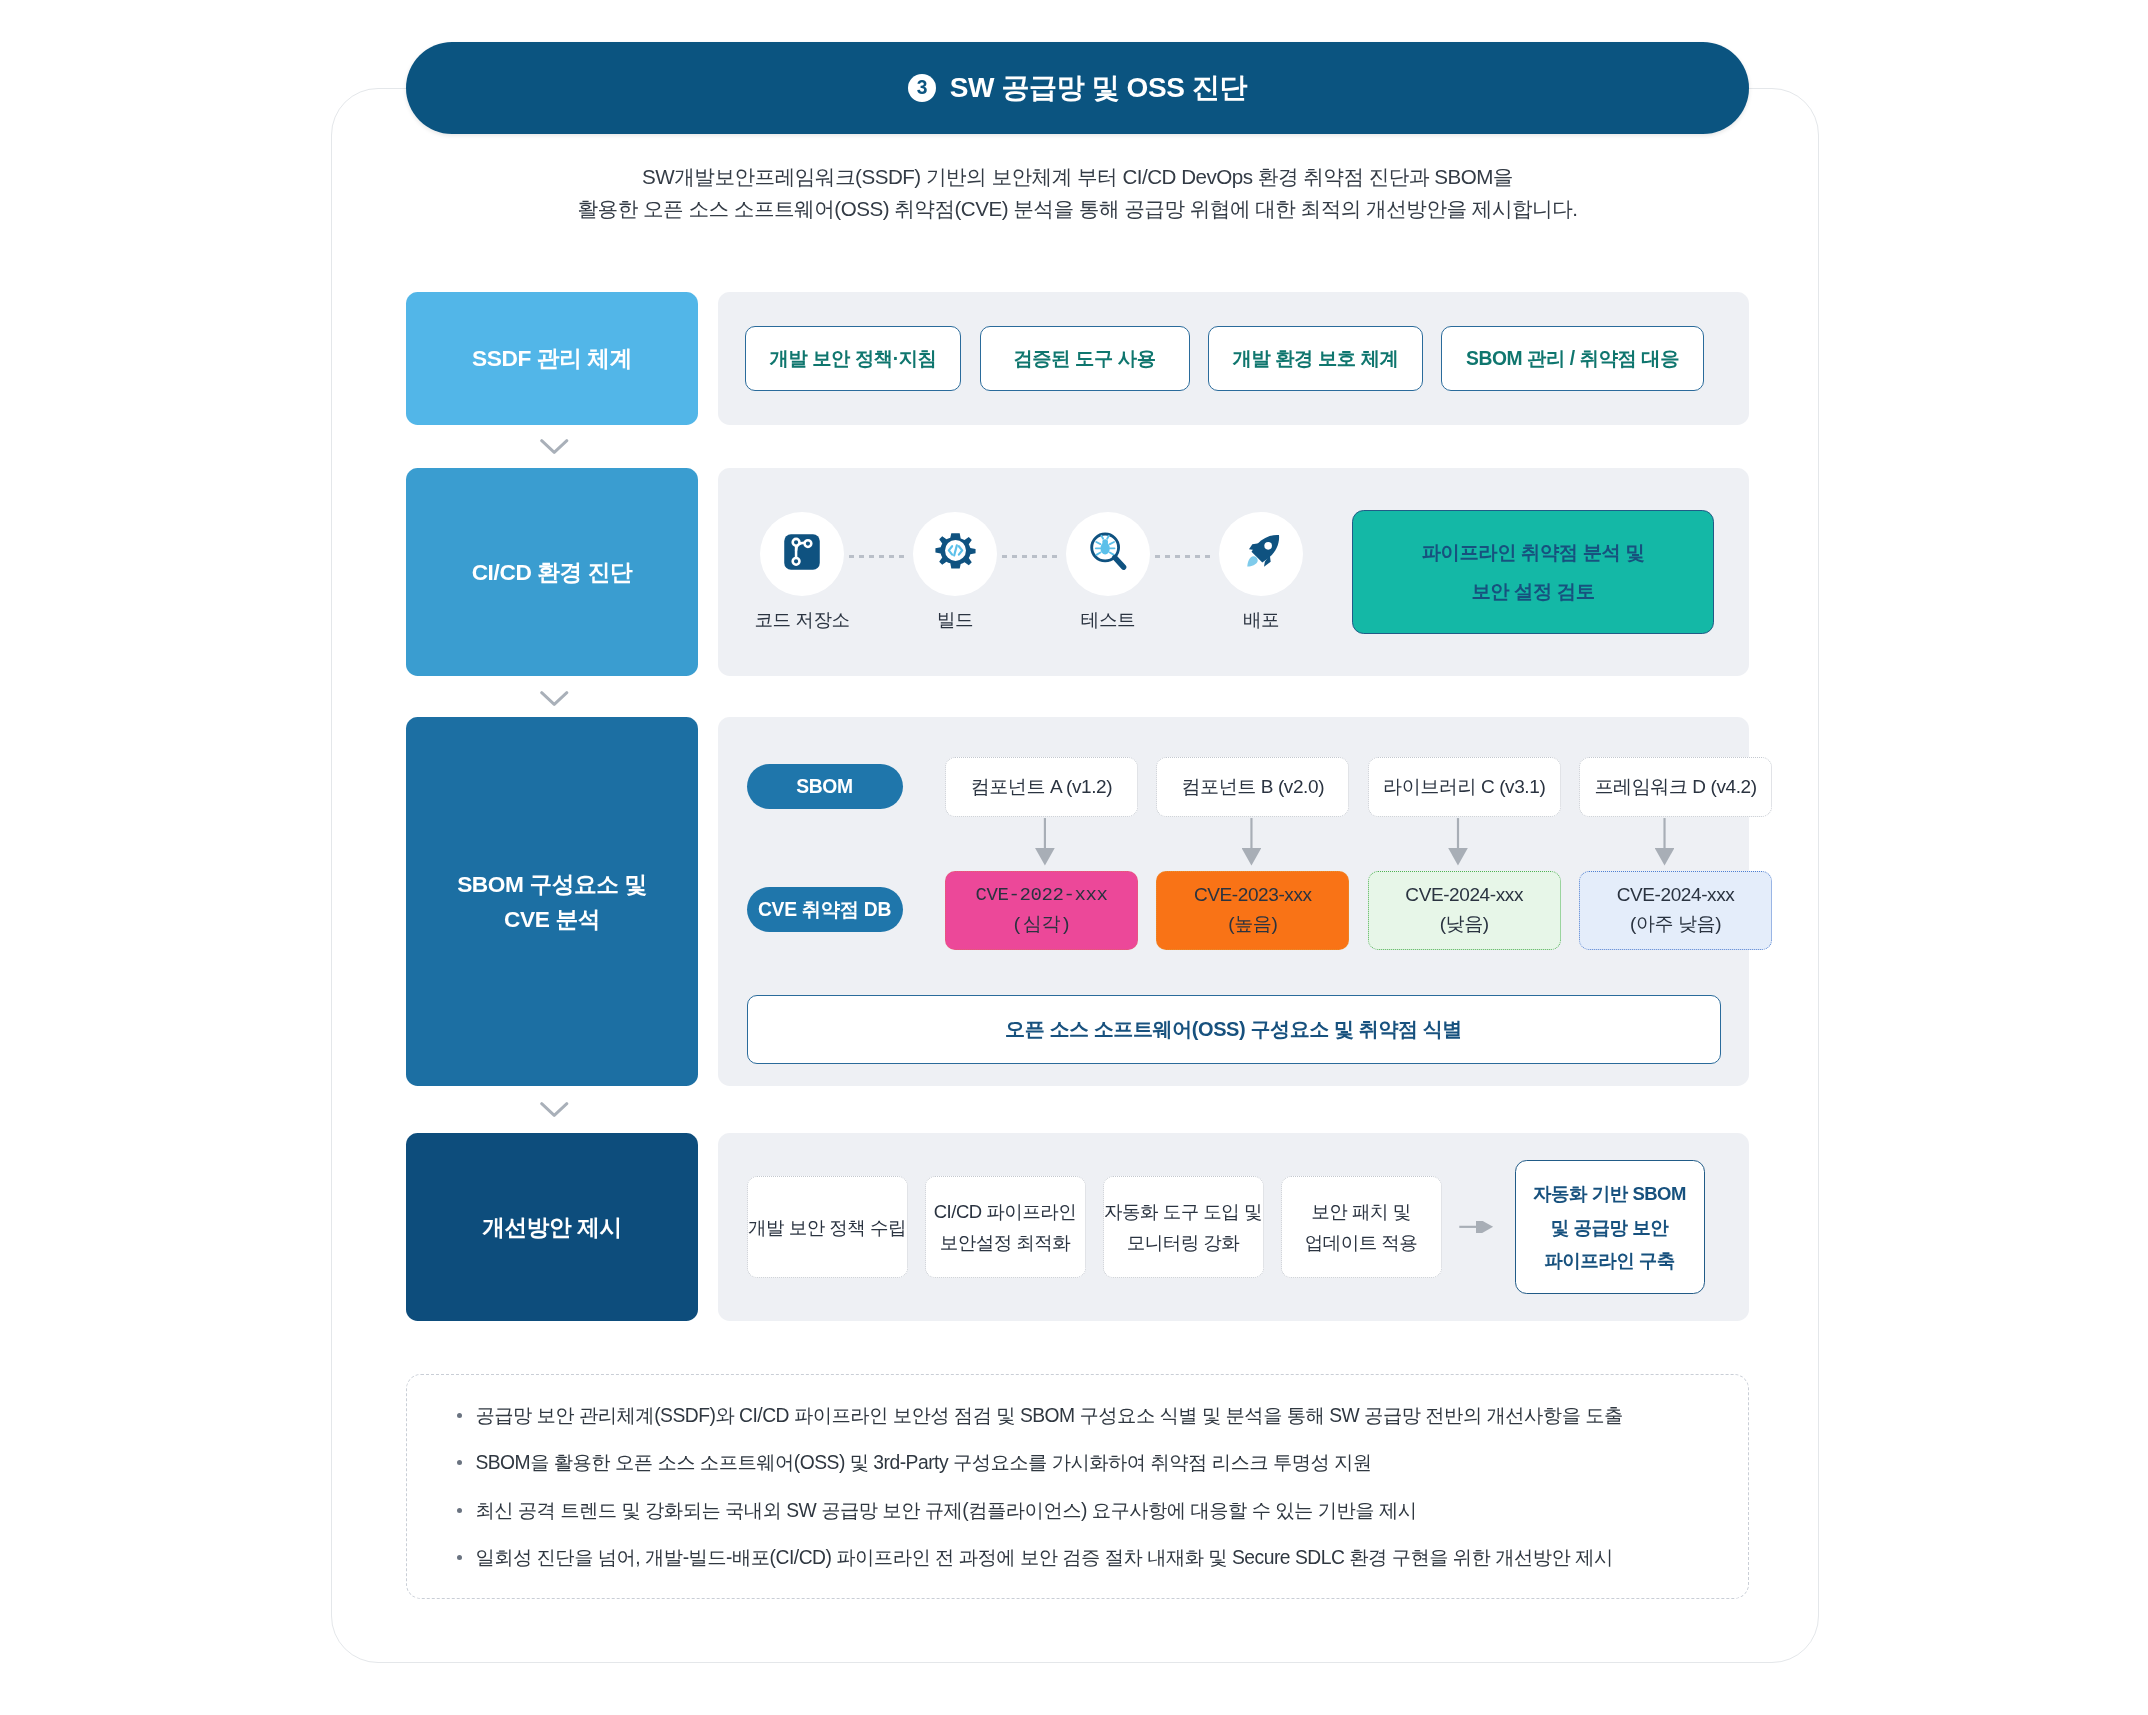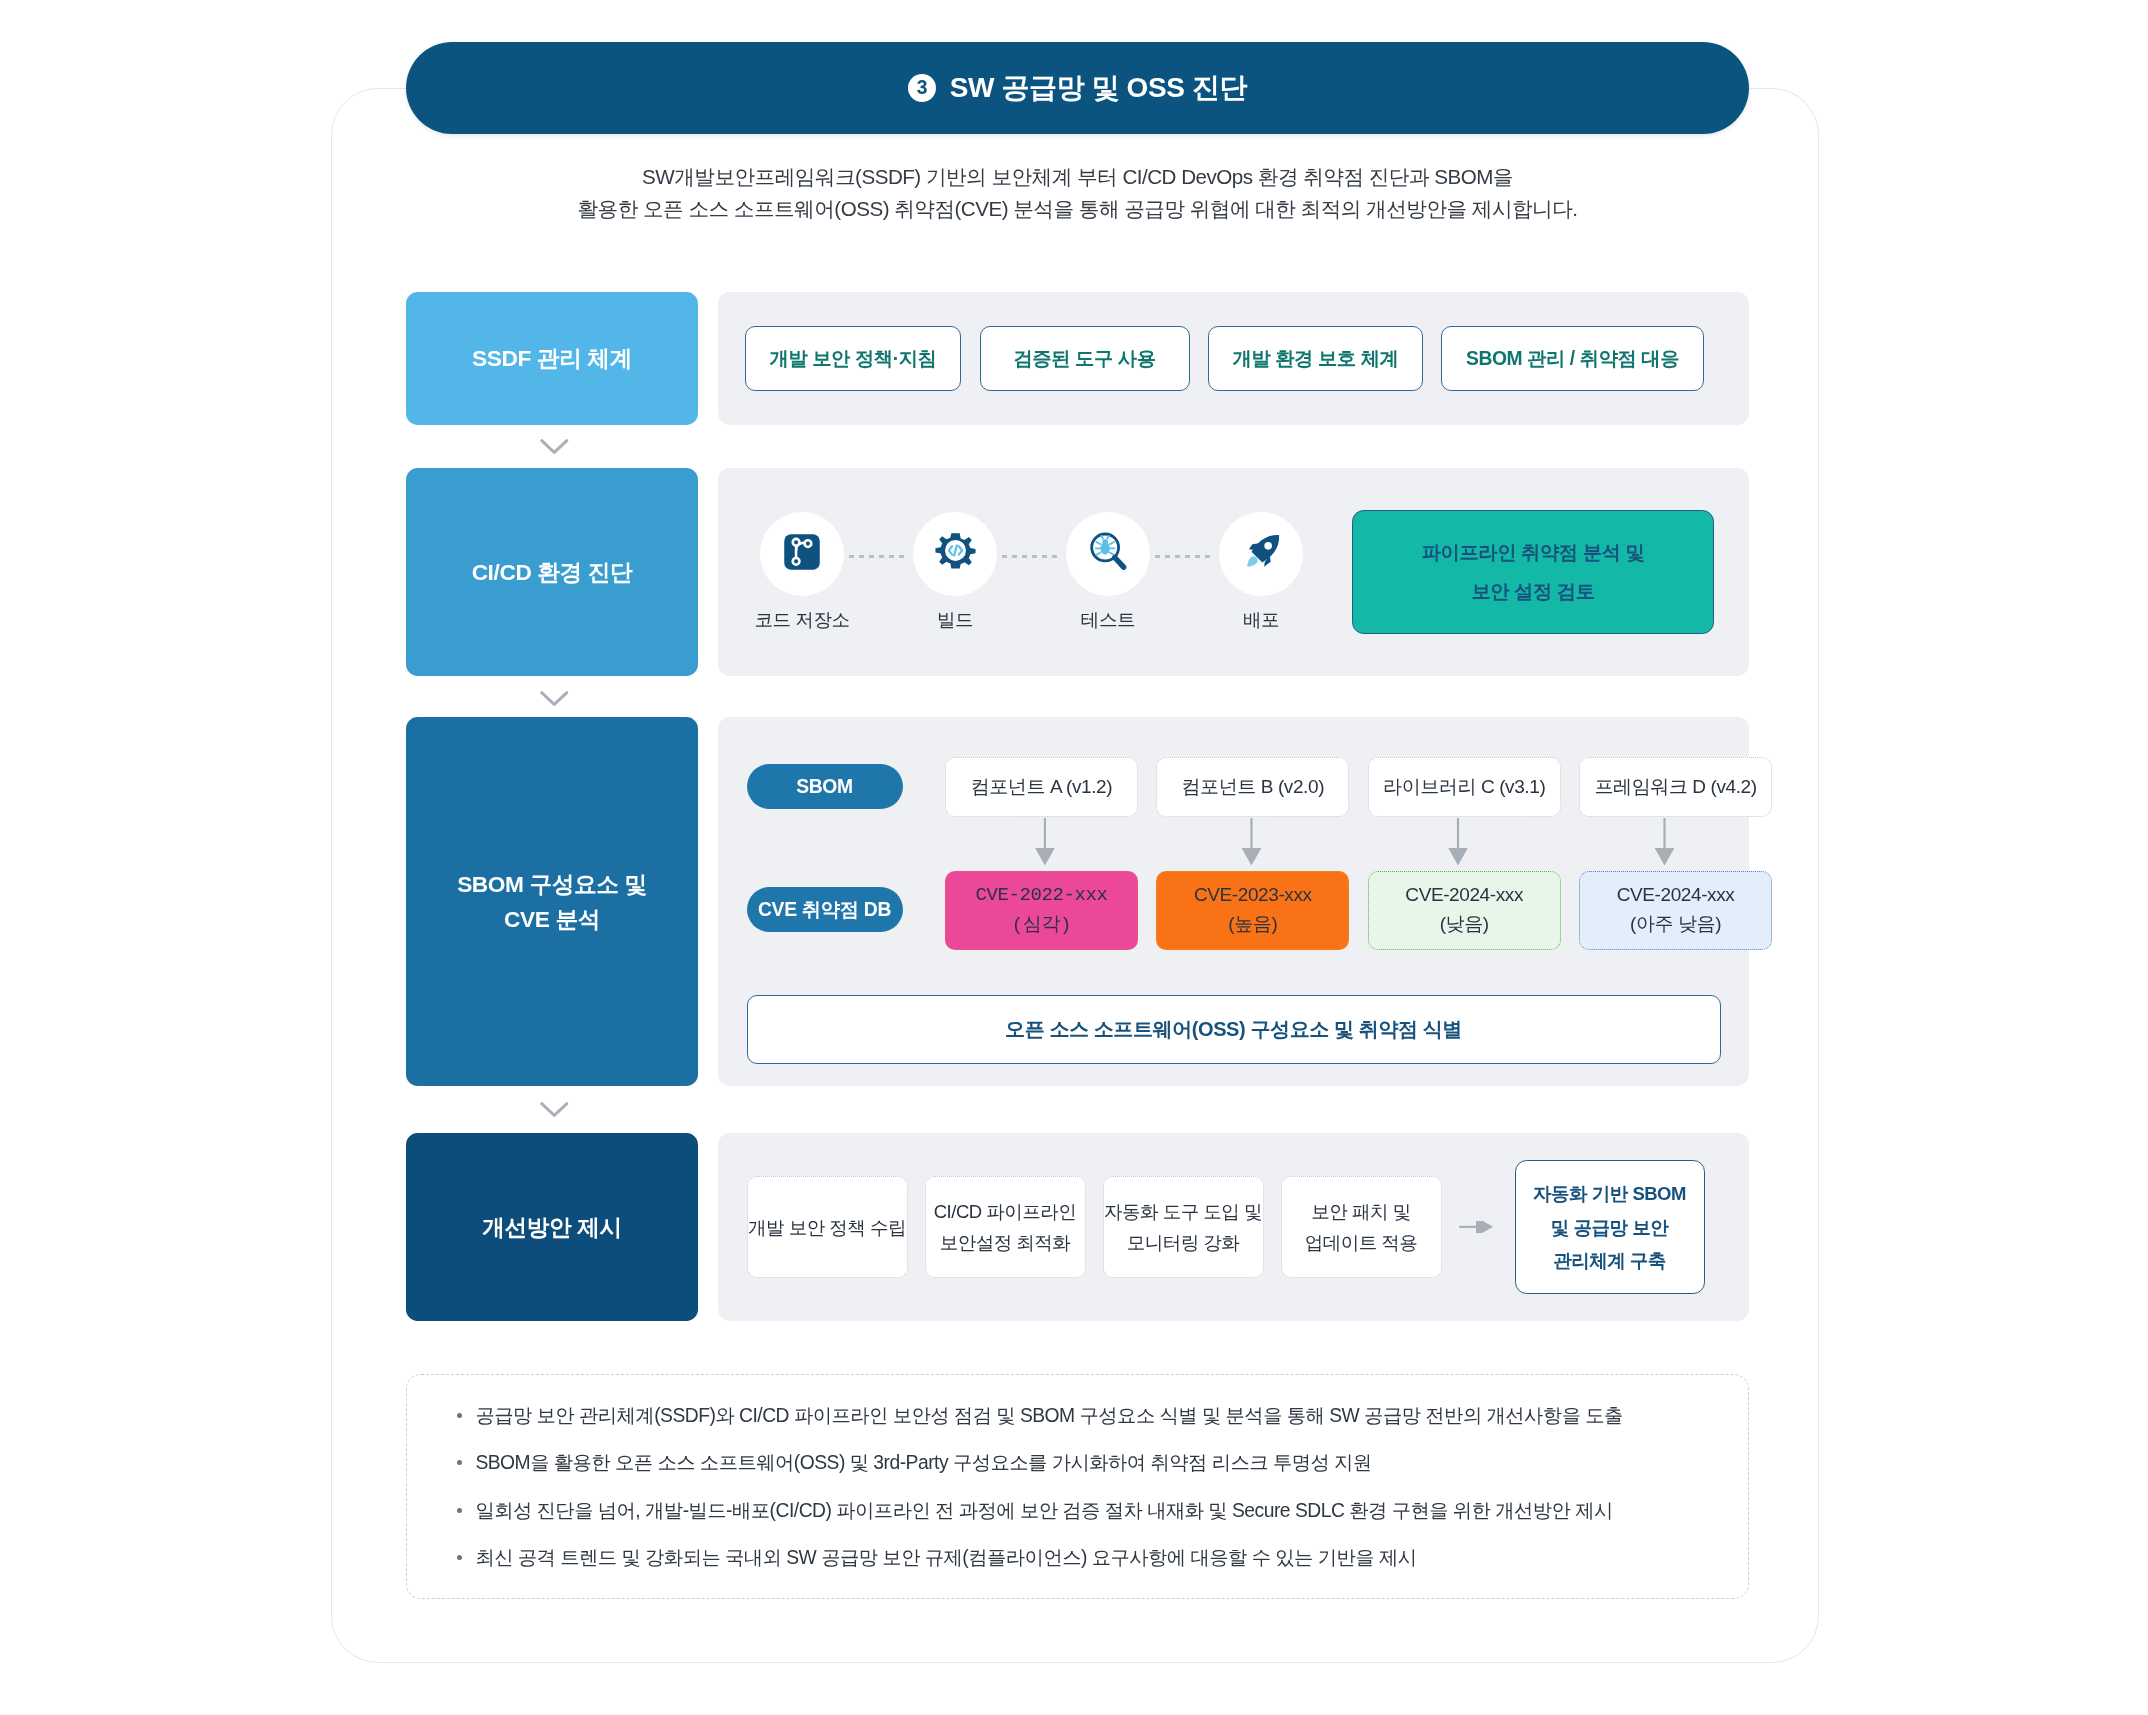--- a/index.html
+++ b/index.html
@@ -625,39 +625,39 @@
                 <path d="M0,0 L8,4.5 L0,9 z" fill="#a8aeb6"></path>
               </marker>
             </defs>
             <path d="M0 7 L34 7" stroke="#a8aeb6" stroke-width="2.6" marker-end="url(#ah2)"></path>
           </svg>
         </div>
 
         <div class="imp-final">
           <span>자동화 기반 SBOM</span>
           <span>및 공급망 보안</span>
-          <span>관리체계 구축</span>
+          <span>파이프라인 구축</span>
         </div>
       </div>
     </div>
   </div>
 
   <div class="bullets">
     <div class="bullet">
       <span class="dot"></span>
       <span>공급망 보안 관리체계(SSDF)와 CI/CD 파이프라인 보안성 점검 및 SBOM 구성요소 식별 및 분석을 통해 SW 공급망 전반의 개선사항을 도출</span>
     </div>
     <div class="bullet">
       <span class="dot"></span>
       <span>SBOM을 활용한 오픈 소스 소프트웨어(OSS) 및 3rd-Party 구성요소를 가시화하여 취약점 리스크 투명성 지원</span>
     </div>
     <div class="bullet">
       <span class="dot"></span>
-      <span>일회성 진단을 넘어, 개발-빌드-배포(CI/CD) 파이프라인 전 과정에 보안 검증 절차 내재화 및 Secure SDLC 환경 구현을 위한 개선방안 제시</span>
+      <span>최신 공격 트렌드 및 강화되는 국내외 SW 공급망 보안 규제(컴플라이언스) 요구사항에 대응할 수 있는 기반을 제시</span>
     </div>
     <div class="bullet">
       <span class="dot"></span>
-      <span>최신 공격 트렌드 및 강화되는 국내외 SW 공급망 보안 규제(컴플라이언스) 요구사항에 대응할 수 있는 기반을 제시</span>
+      <span>일회성 진단을 넘어, 개발-빌드-배포(CI/CD) 파이프라인 전 과정에 보안 검증 절차 내재화 및 Secure SDLC 환경 구현을 위한 개선방안 제시</span>
     </div>
   </div>
 
 </div>
 
 
 </body></html>

